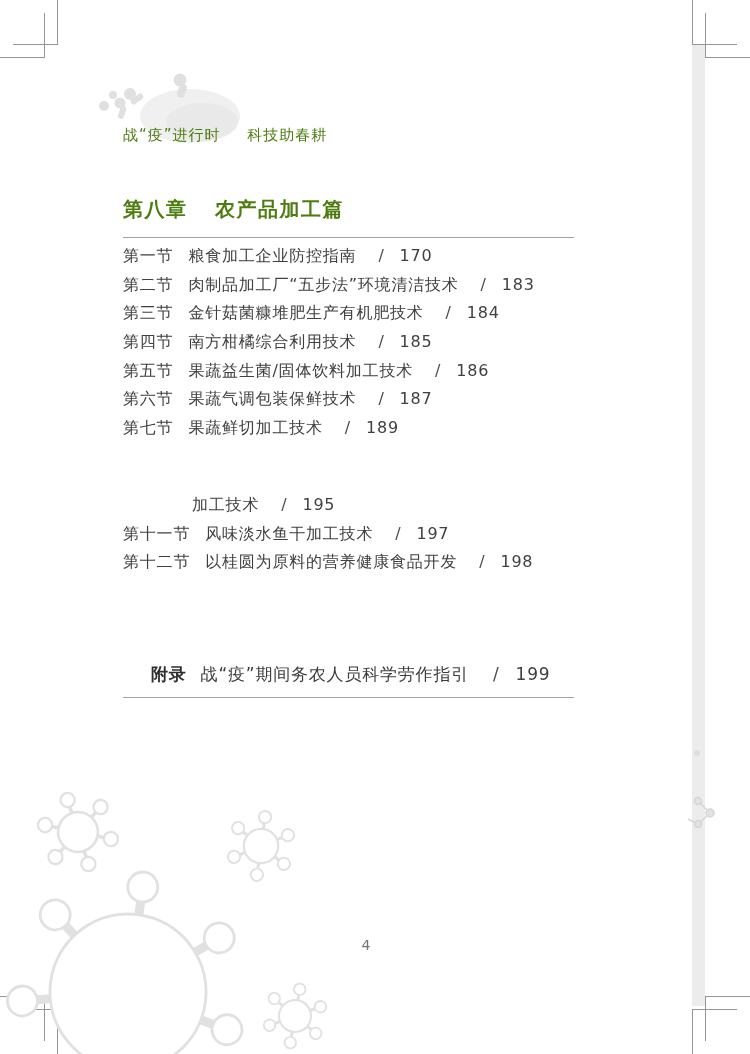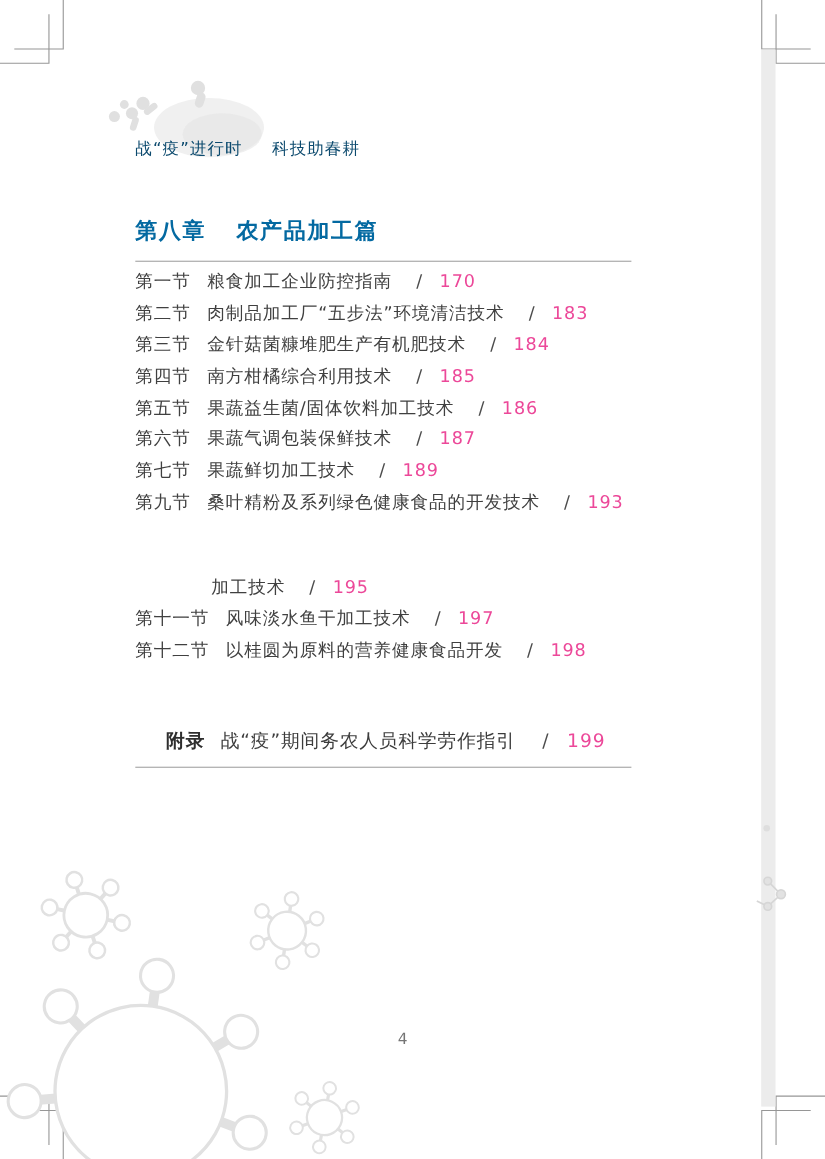--- a/index.html
+++ b/index.html
@@ -10,40 +10,40 @@
   }
   .abs { position:absolute; }
 
   
   .overlay-svg { position:absolute; left:0; top:0; pointer-events:none; }
 
   
   .edge-strip { left:692px; top:45px; width:13px; height:961px; background:#ececec; }
 
   
-  .running-head { left:123px; top:126px; font-size:15px; color:#0c4a6e;
+  .running-head { left:123px; top:126px; font-size:15px; color:#4d7c0f;
                   letter-spacing:1px; white-space:nowrap; }
   .running-head .part2 { margin-left:21px; }
 
   
   .chapter { left:123px; top:196px; font-size:20px; font-weight:bold;
-             color:#0369a1; letter-spacing:1.5px; white-space:nowrap; }
+             color:#4d7c0f; letter-spacing:1.5px; white-space:nowrap; }
   .chapter .chapter-title { margin-left:19px; }
 
   .rule { left:123px; width:451px; height:0; border-top:1px solid #a3a3a3; }
   .chapter-rule  { top:237px; }
   .appendix-rule { top:697px; }
 
   
   .toc { left:123px; top:242px; font-size:16px; color:#404040; letter-spacing:0.8px; }
   .toc-row { height:28.7px; line-height:28.7px; white-space:nowrap; }
   .toc-row .label { margin-right:15px; }
   .toc-row.cont { padding-left:69px;margin-top:48px; }
   .sep { margin:0 15px 0 22px; color:#4c4c4c; }
-  .pagenum { color:#ec4899; }
+  .pagenum { color:#404040; }
 
   
   .appendix { left:123px; top:660px; font-size:17px; color:#3c3c3c;
               letter-spacing:0.8px; line-height:28px; white-space:nowrap;padding-left:28px; }
   .appendix .label { font-weight:bold; margin-right:14px; color:#2e2e2e; }
   .appendix .sep { margin:0 16px 0 24px; }
 
   
   .page-number { top:937px; left:0; width:732px; text-align:center;
                  font-size:14px; color:#757575; }
@@ -121,23 +121,20 @@
     </div>
     <div class="toc-row">
       <span class="label">第五节</span><span>果蔬益生菌/固体饮料加工技术</span><span class="sep">/</span><span class="pagenum">186</span>
     </div>
     <div class="toc-row">
       <span class="label">第六节</span><span>果蔬气调包装保鲜技术</span><span class="sep">/</span><span class="pagenum">187</span>
     </div>
     <div class="toc-row">
       <span class="label">第七节</span><span>果蔬鲜切加工技术</span><span class="sep">/</span><span class="pagenum">189</span>
     </div>
-    <div class="toc-row">
-      <span class="label">第九节</span><span>桑叶精粉及系列绿色健康食品的开发技术</span><span class="sep">/</span><span class="pagenum">193</span>
-    </div>
     <div class="toc-row cont">
       <span>加工技术</span><span class="sep">/</span><span class="pagenum">195</span>
     </div>
     <div class="toc-row">
       <span class="label">第十一节</span><span>风味淡水鱼干加工技术</span><span class="sep">/</span><span class="pagenum">197</span>
     </div>
     <div class="toc-row">
       <span class="label">第十二节</span><span>以桂圆为原料的营养健康食品开发</span><span class="sep">/</span><span class="pagenum">198</span>
     </div>
   </div>

